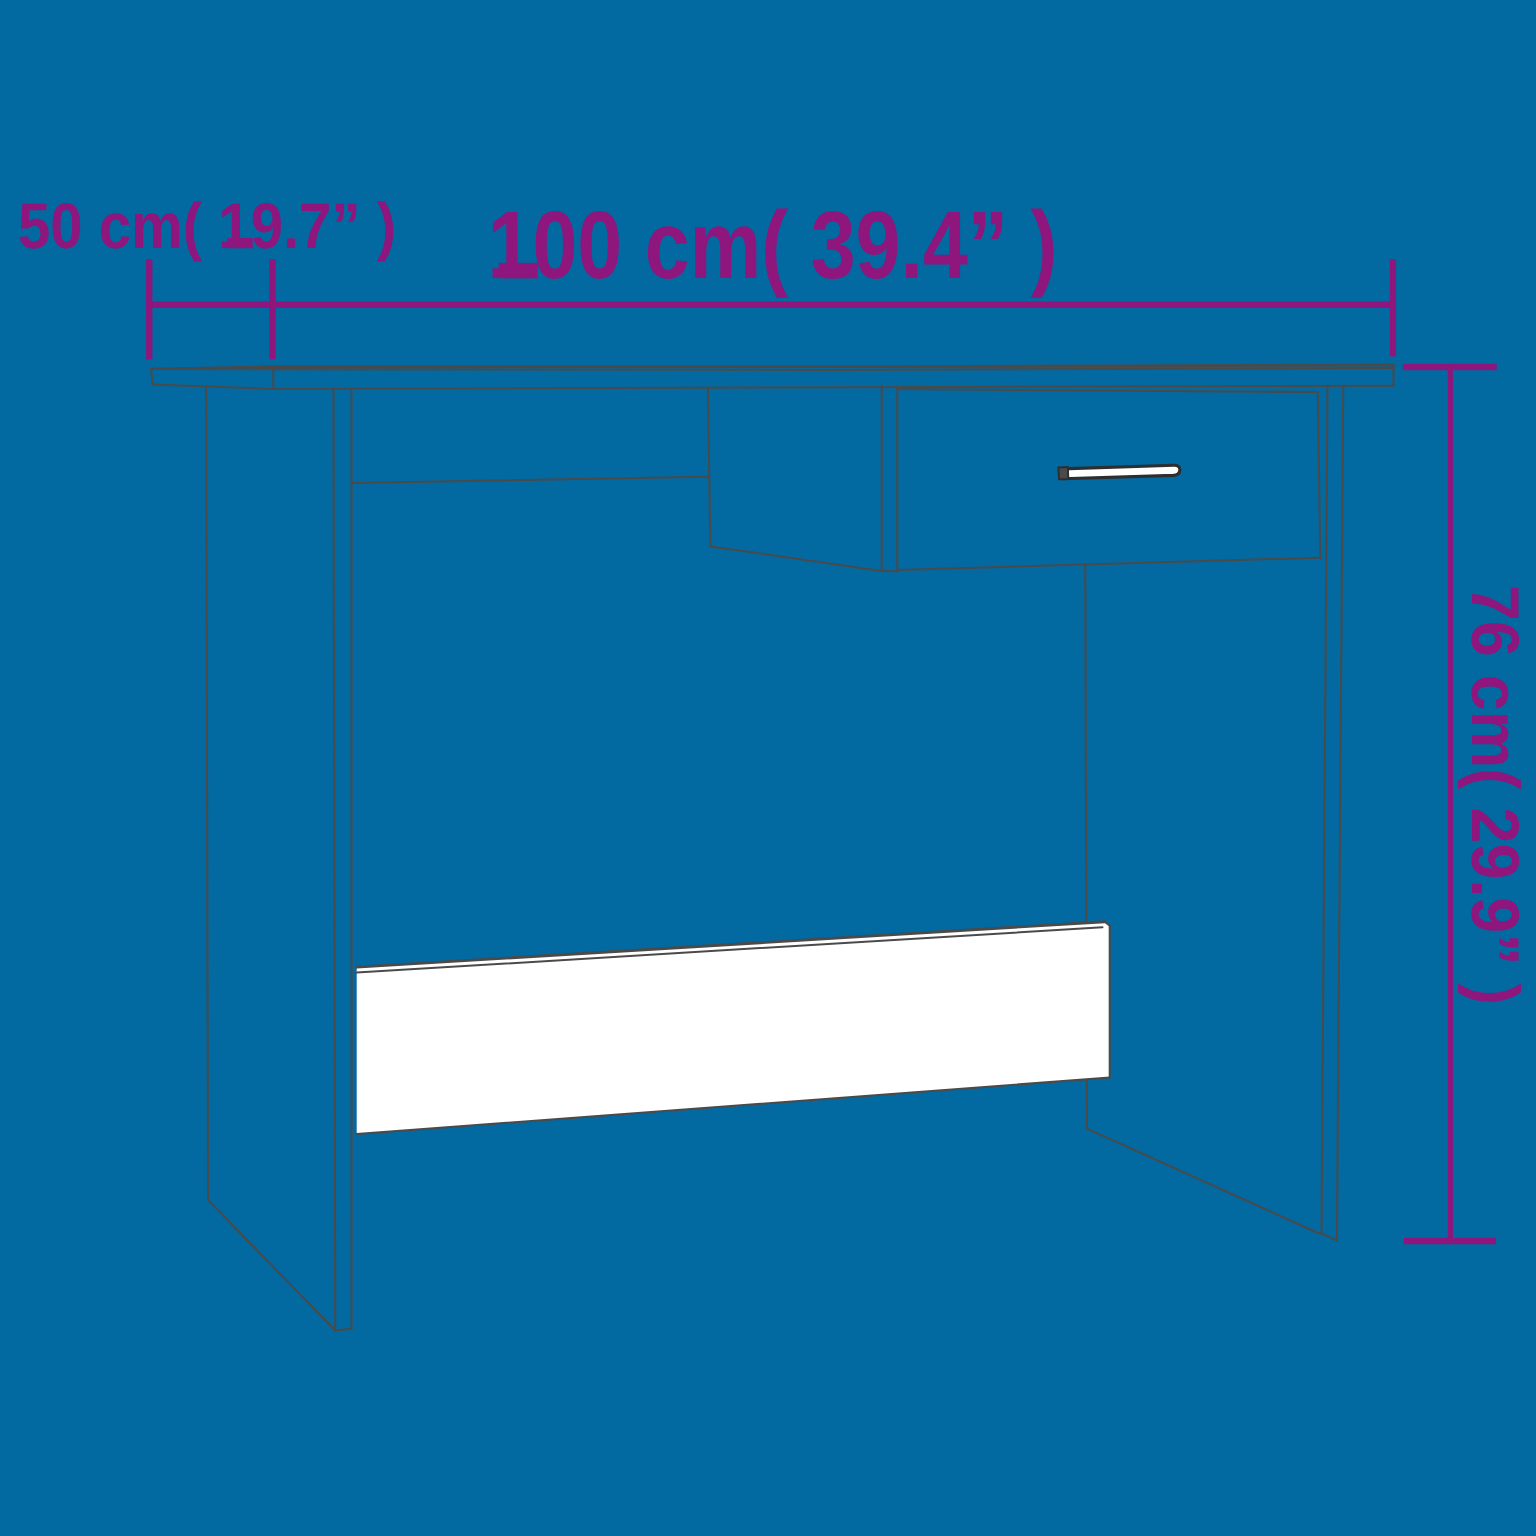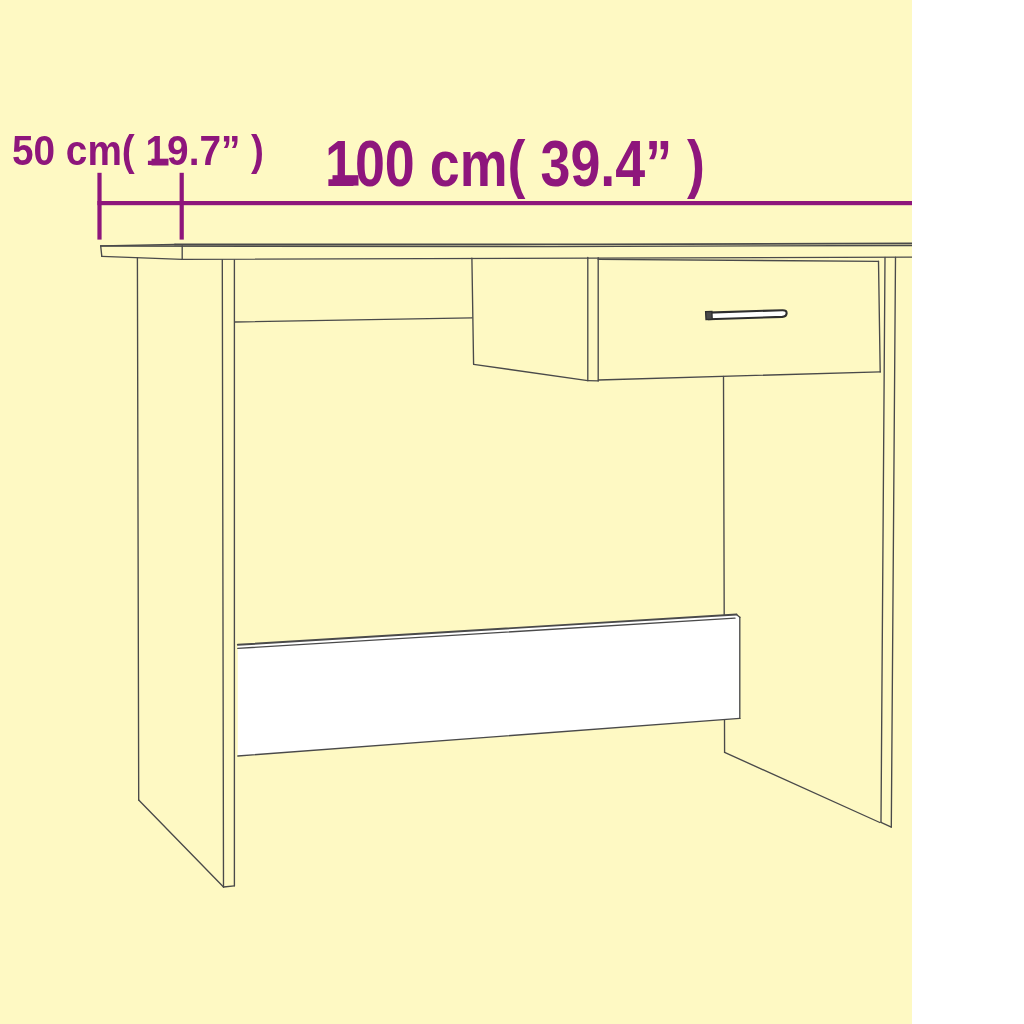--- a/index.html
+++ b/index.html
@@ -1,16 +1,16 @@
 <!DOCTYPE html>
 <html><head>
 <meta charset="utf-8">
 <style>
   html,body{margin:0;padding:0;background:#ffffff;}
-  .page{position:relative;width:912px;height:1024px;background:#fef9c3;overflow:hidden;}
+  .page{position:relative;width:1024px;height:1024px;background:#0369a1;overflow:hidden;}
   svg{position:absolute;left:0;top:0;}
   text{font-family:"Liberation Sans",sans-serif;font-weight:bold;fill:#8e167c;}
 </style>
 </head>
 <body>
 <div class="page">
 <svg width="1024" height="1024" viewBox="0 0 1024 1024">
   <g fill="none" stroke="#4a4a4a" stroke-width="1.35" stroke-linecap="round" stroke-linejoin="round">
 
     <path d="M175,244.5 L600,244.4 L929,243.3" stroke-width="1.9"></path>

